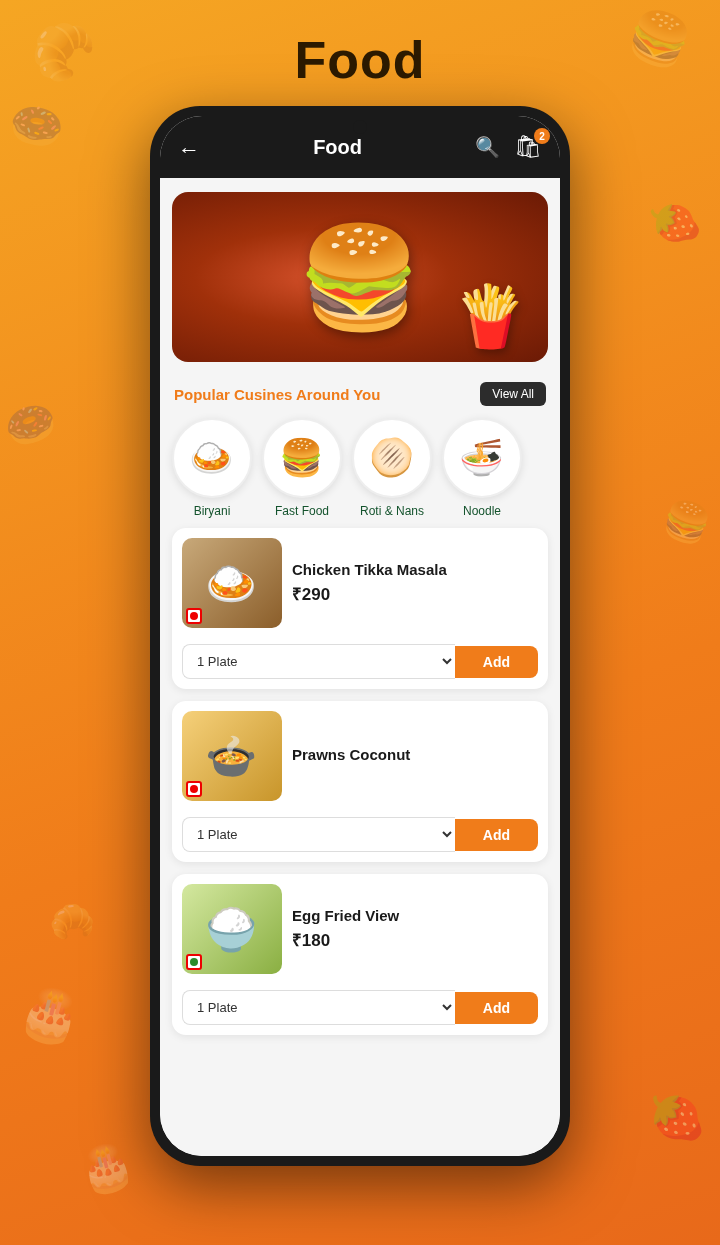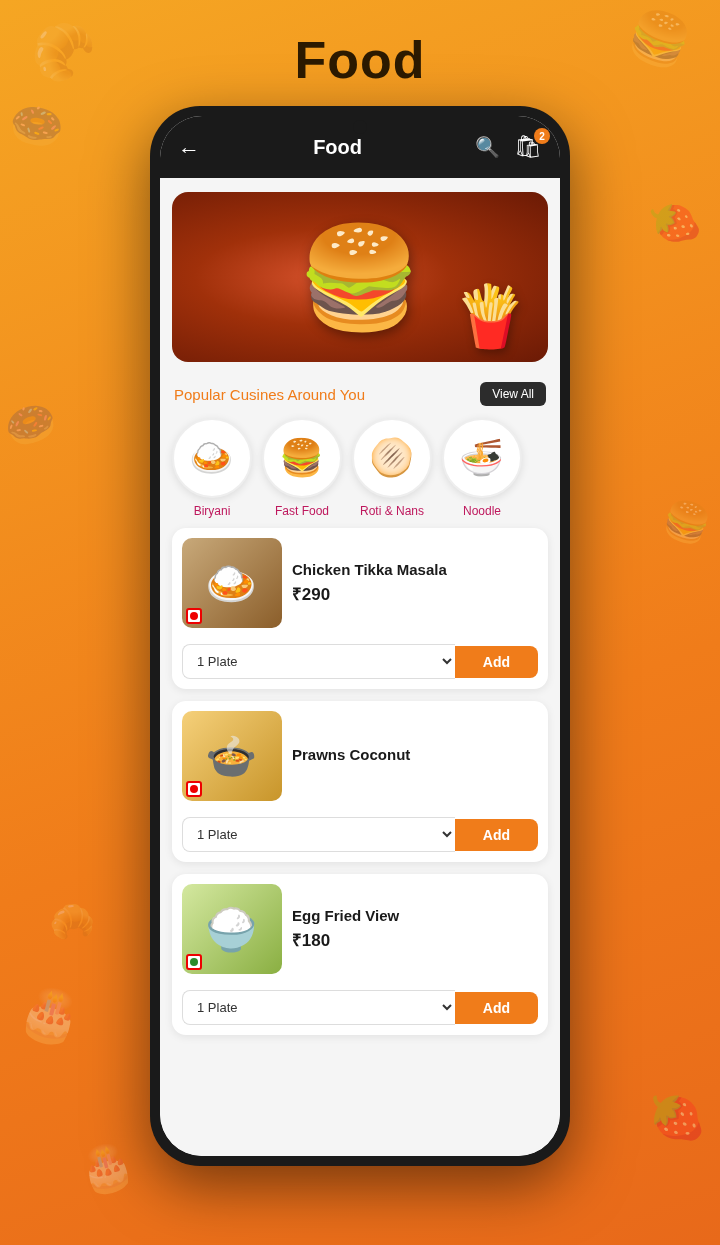--- a/index.html
+++ b/index.html
@@ -162,21 +162,21 @@
     
     .section-header {
       display: flex;
       align-items: center;
       justify-content: space-between;
       padding: 10px 14px 6px;
     }
     .section-title-orange {
       color: #f07c1a;
       font-size: 15px;
-      font-weight: 400;
+      font-weight: 700;
     }
     .view-all-btn {
       background: #2c2c2c;
       color: white;
       border: none;
       border-radius: 6px;
       padding: 5px 12px;
       font-size: 12px;
       cursor: pointer;
       margin-left: 13px;
@@ -206,21 +206,21 @@
       border: 2px solid #eee;
       overflow: hidden;
       display: flex;
       align-items: center;
       justify-content: center;
       font-size: 36px;
       box-shadow: 0 2px 8px rgba(0,0,0,0.1);
     }
     .cuisine-name {
       font-size: 12px;
-      color: #be185d;
+      color: #14532d;
       font-weight: 500;
       text-align: left;
     }
 
     
     .top-picks-title {
       color: #f07c1a;
       font-size: 17px;
       font-weight: 800;
       padding: 4px 14px 10px;

